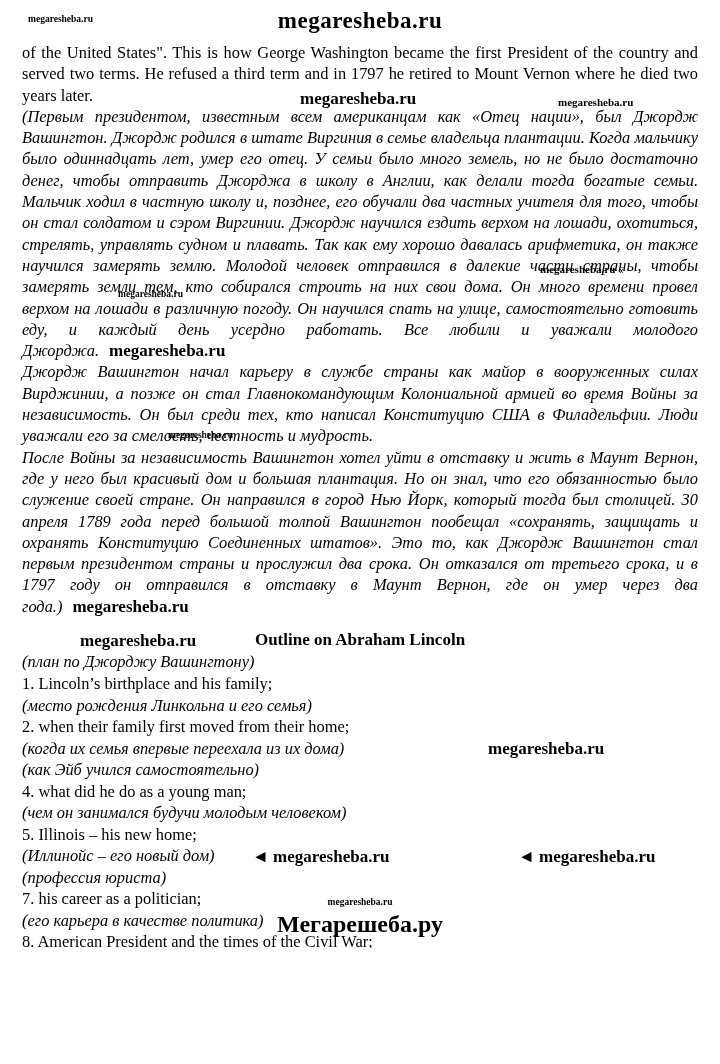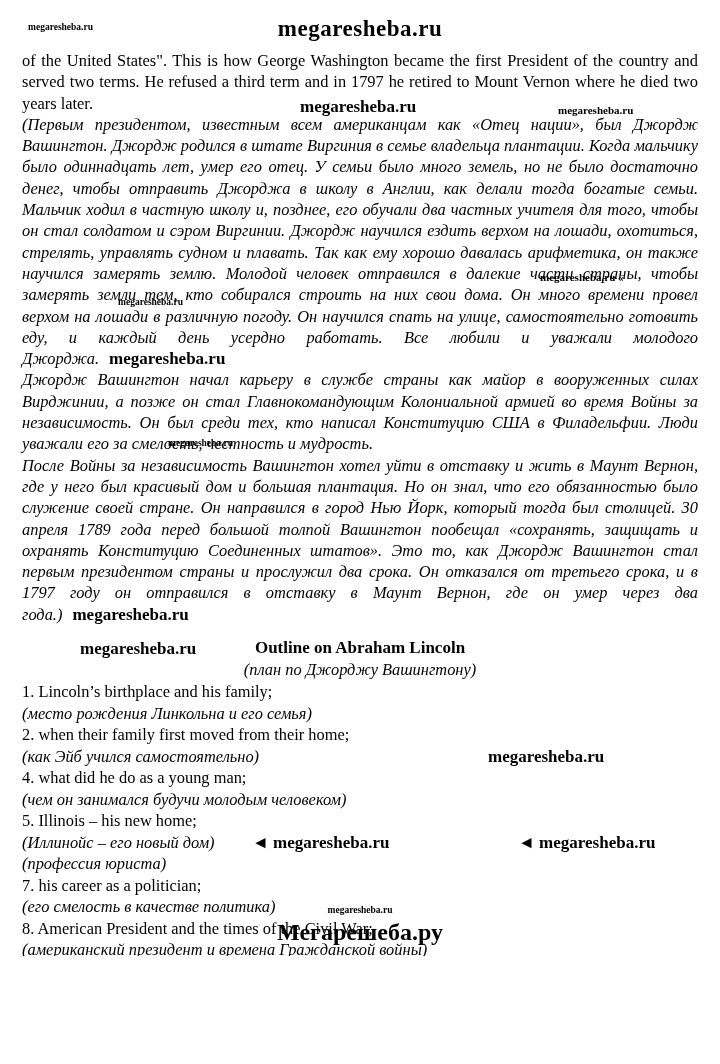--- a/index.html
+++ b/index.html
@@ -1,21 +1,21 @@
 <!DOCTYPE html>
 <html><head>
 <meta charset="utf-8">
 <style>
   * { box-sizing: border-box; }
   html, body { margin: 0; padding: 0; background: #ffffff; }
   .page {
     position: relative;
     width: 720px;
     height: 940px;
-    margin: 16px auto;
+    margin: 8px auto;
     background: #ffffff;
     color: #000000;
     font-family: "Liberation Serif", serif;
     overflow: hidden;
   }
   .content { position: relative; padding: 34px 22px 0 22px; }
   .para {
     position: relative;
     margin: 0;
     text-align: justify;
@@ -49,21 +49,21 @@
   .outline { margin-top: 12px; }
   .outline-title {
     position: relative;
     margin: 0;
     text-align: center;
     font-weight: bold;
     font-size: 17px;
     line-height: 22px;
   }
   .outline-subtitle {
-    text-align: center;
+    text-align: left;
     font-style: italic;
     font-size: 16.4px;
     line-height: 22px;
   }
   .item { position: relative; font-size: 16.4px; line-height: 21.5px; }
   .item .en { font-style: normal; }
   .item .ru { font-style: italic; }
   .footer {
     position: absolute;
     left: 0; right: 0; bottom: 8px;
@@ -121,20 +121,21 @@
 
       <div class="outline-subtitle">(план по Джорджу Вашингтону)</div>
 
       <div class="item">
         <div class="en">1. Lincoln’s birthplace and his family;</div>
         <div class="ru">(место рождения Линкольна и его семья)</div>
       </div>
 
       <div class="item">
         <div class="en">2. when their family first moved from their home;</div>
+        <div class="ru">(когда их семья впервые переехала из их дома)</div>
         <span class="wm" style="left:466px; top:22px; font-size:17px;">megaresheba.ru</span>
       </div>
 
       <div class="item">
         <div class="ru">(как Эйб учился самостоятельно)</div>
       </div>
 
       <div class="item">
         <div class="en">4. what did he do as a young man;</div>
         <div class="ru">(чем он занимался будучи молодым человеком)</div>
@@ -146,21 +147,21 @@
         <span class="wm" style="left:230px; top:22px; font-size:17px;">◄ megaresheba.ru</span>
         <span class="wm" style="left:496px; top:22px; font-size:17px;">◄ megaresheba.ru</span>
       </div>
 
       <div class="item">
         <div class="ru">(профессия юриста)</div>
       </div>
 
       <div class="item">
         <div class="en">7. his career as a politician;</div>
-        <div class="ru">(его смелость в качестве политика)</div>
+        <div class="ru">(его карьера в качестве политика)</div>
       </div>
 
       <div class="item">
         <div class="en">8. American President and the times of the Civil War;</div>
         <div class="ru">(американский президент и времена Гражданской войны)</div>
       </div>
 
     </div>
   </div>
 

